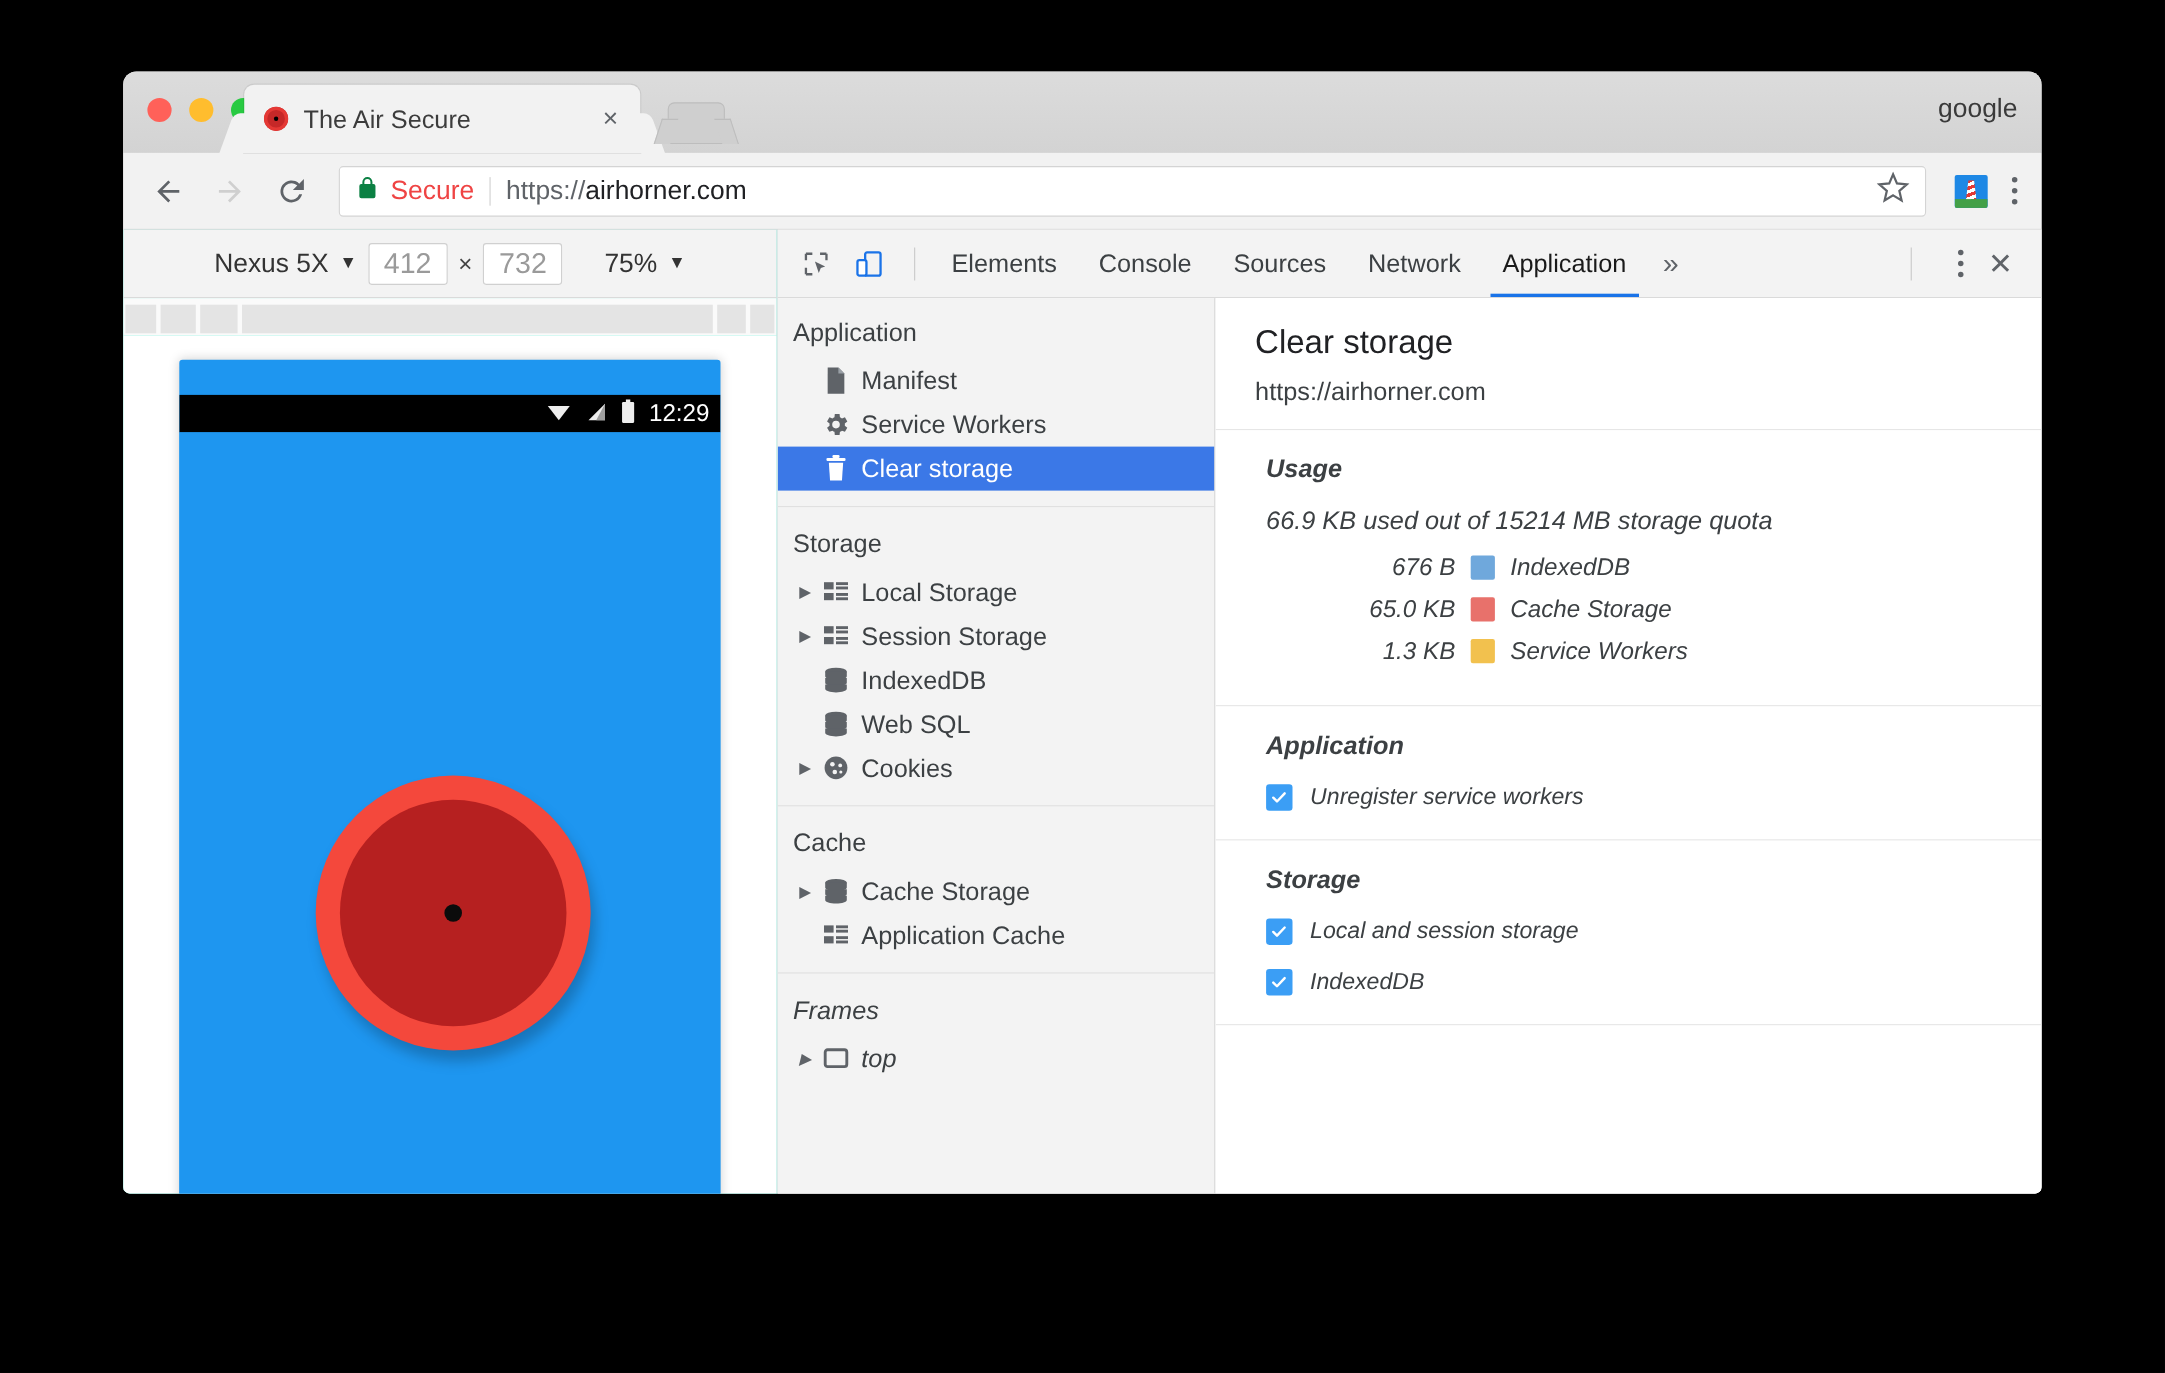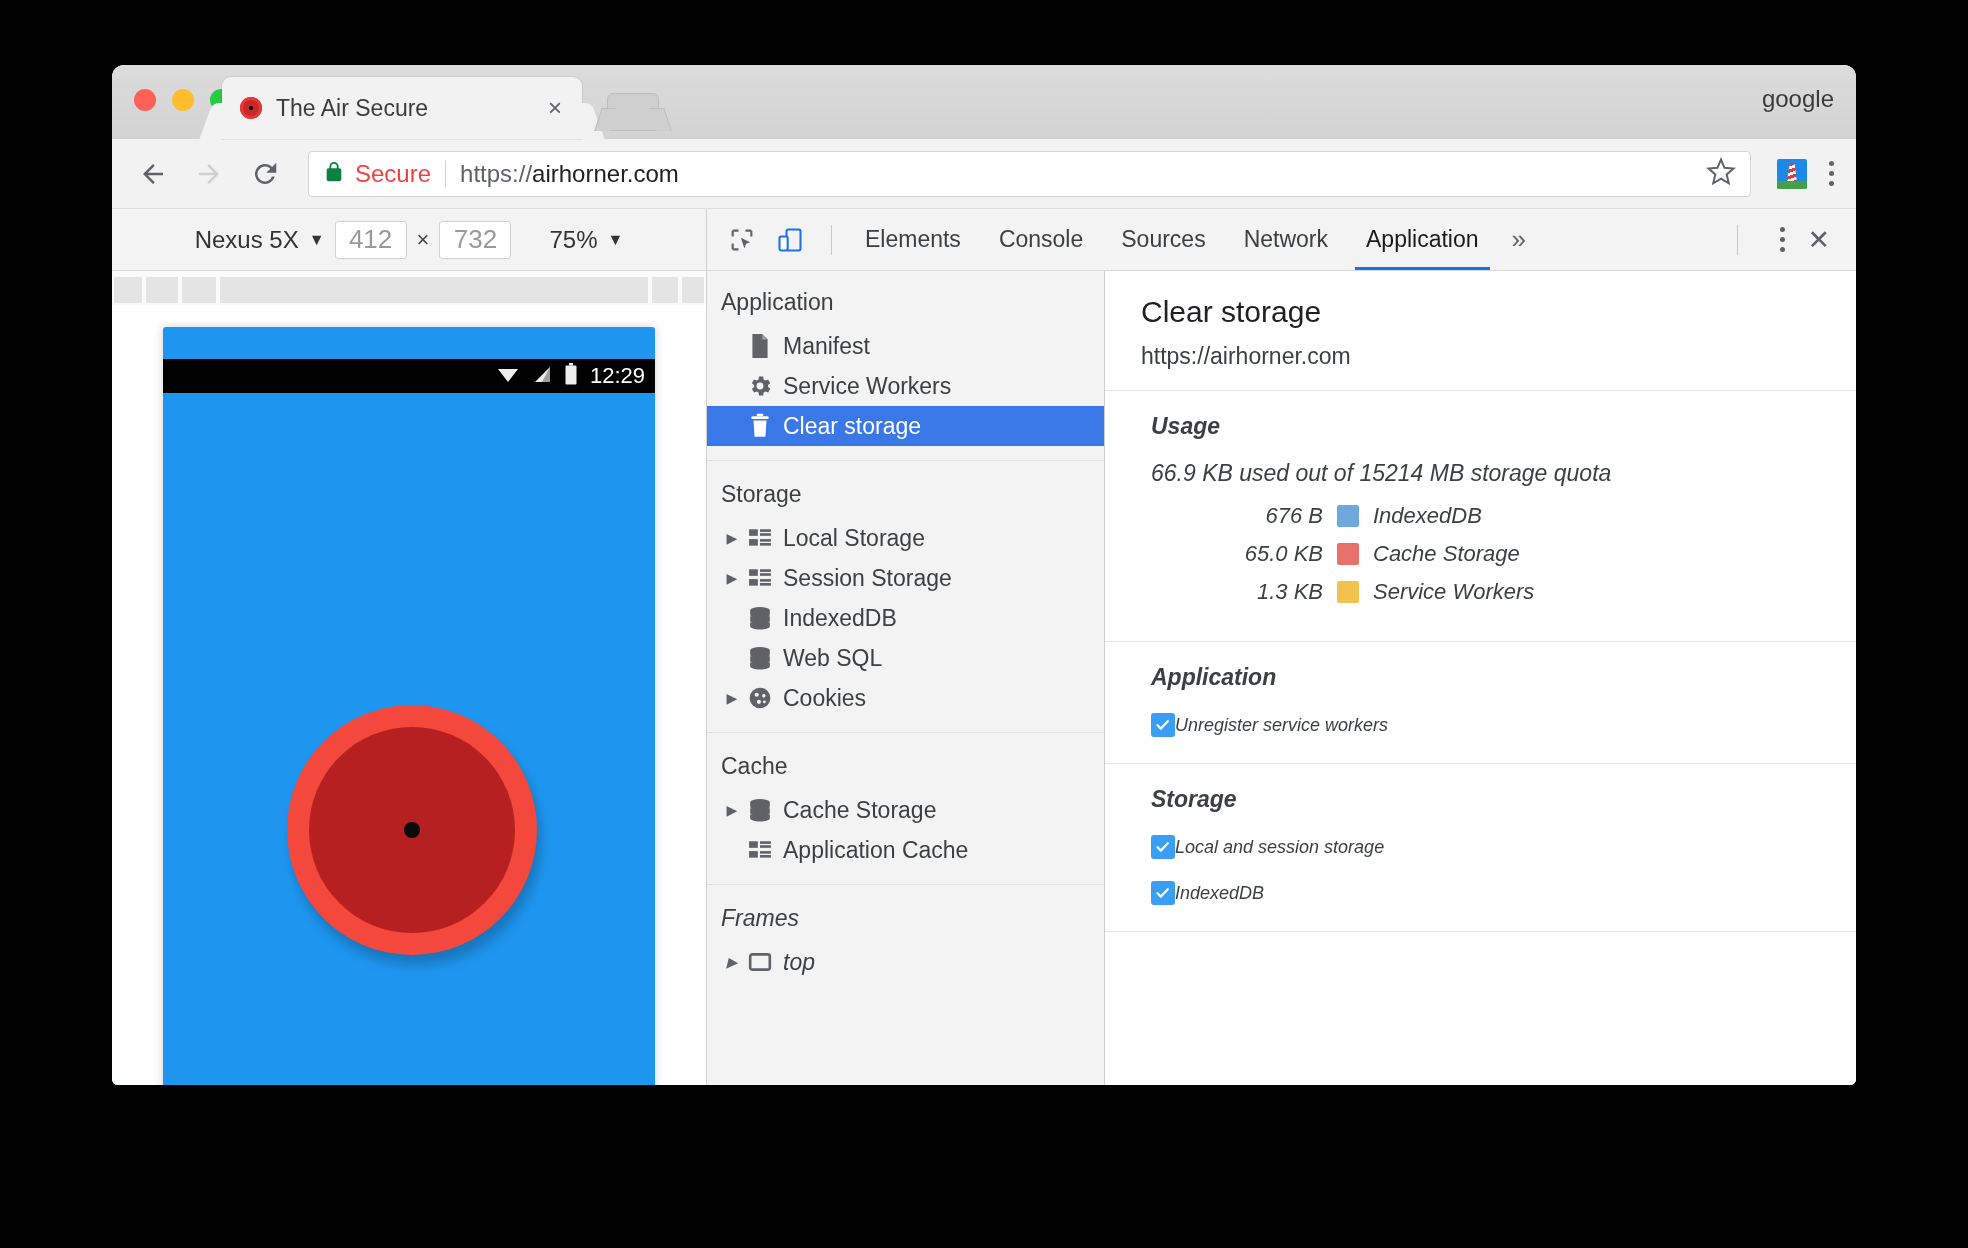--- a/index.html
+++ b/index.html
@@ -236,21 +236,21 @@
   .legend-val { width: 108px; text-align:right; font-size: 22px; color:#3c4043; }
   .swatch { width: 22px; height: 22px; margin: 0 14px; border-radius:2px; flex:0 0 22px;}
   .legend-name { font-size: 22px; color:#3c4043; white-space:nowrap; }
 
   .check-row { display:flex; align-items:center; margin-top: 22px; }
   .cbox {
     width: 24px; height: 24px; border-radius: 3px; background:#3b9ef5;
     display:flex; align-items:center; justify-content:center; flex:0 0 24px;
   }
   .cbox svg { display:block; }
-  .check-label { font-size: 18px; color:#3c4043; }
+  .check-label { font-size: 21px; color:#3c4043; margin-left: 16px; }
 </style>
 </head>
 <body>
 
 <div id="root">
 
   <div class="window">
 
     <div class="tabstrip">
       <div class="traffic">

